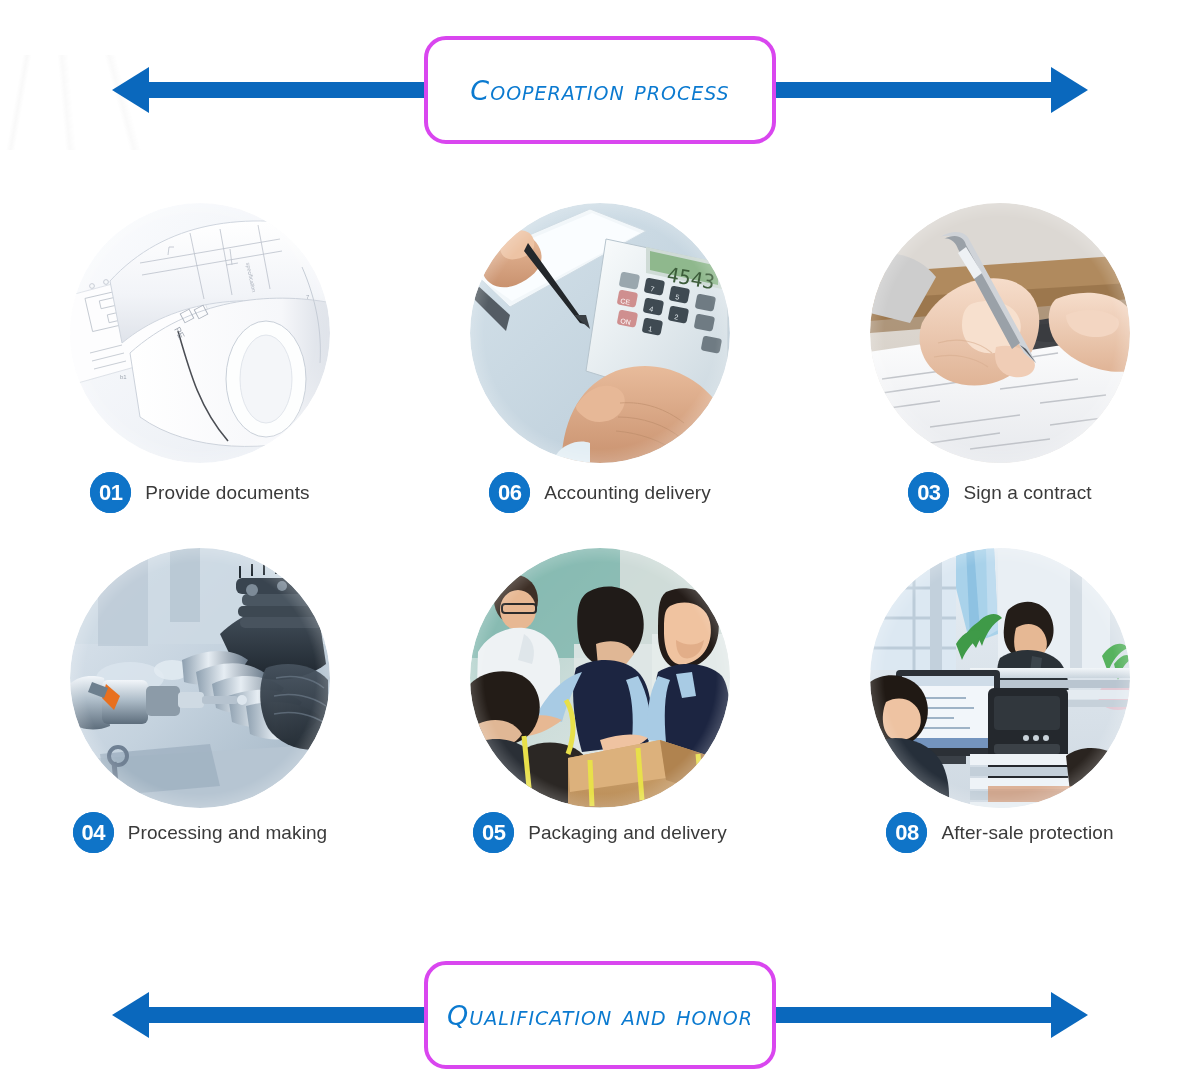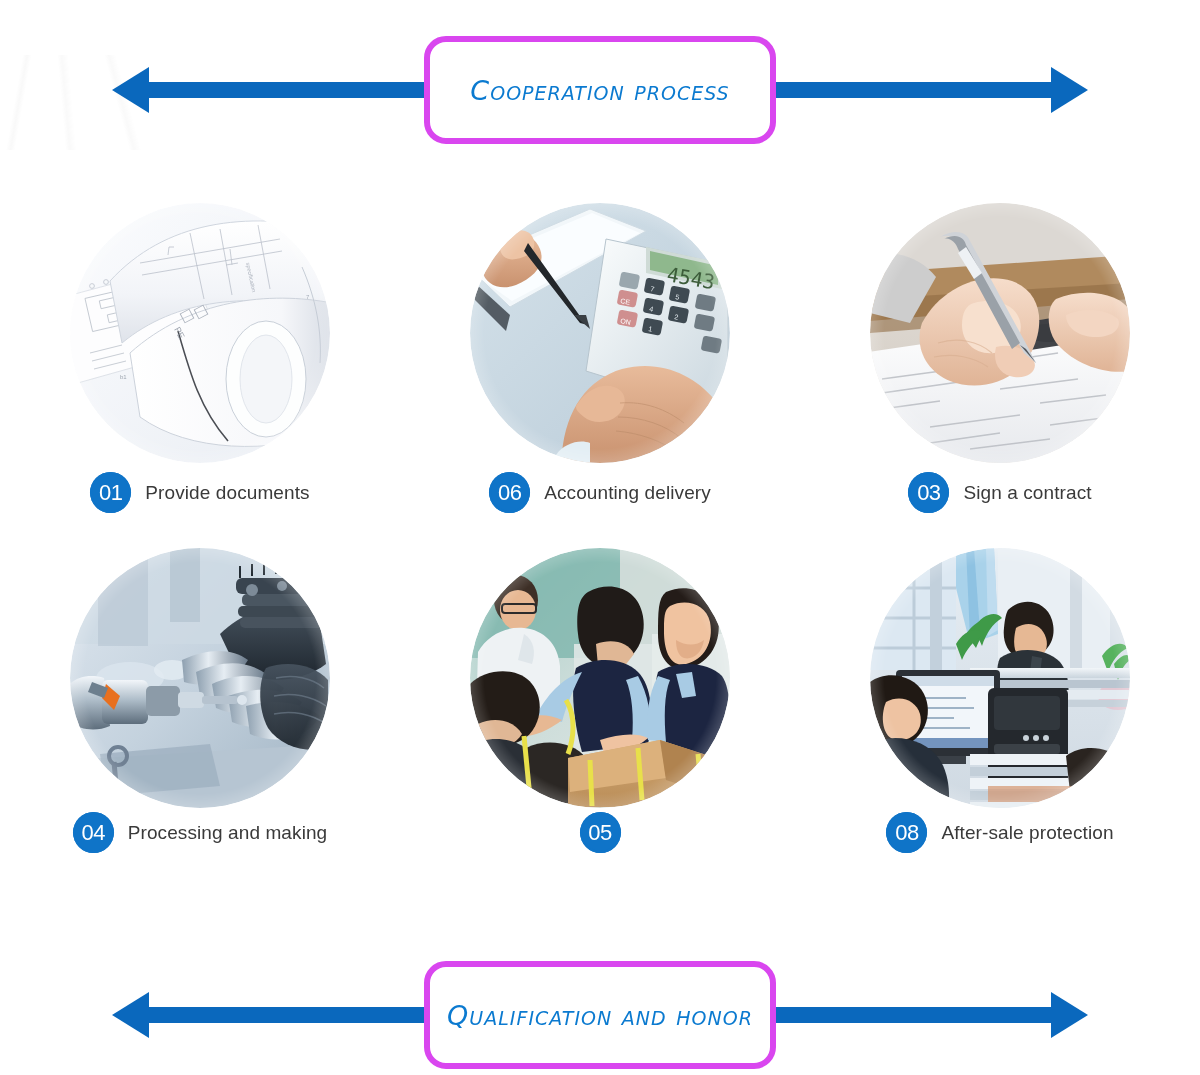--- a/index.html
+++ b/index.html
@@ -56,21 +56,21 @@
     right: 112px;
     border-left: 37px solid #0a68bd;
   }
 
   .banner-box {
     position: relative;
     z-index: 2;
     width: 352px;
     height: 108px;
     box-sizing: border-box;
-    border: 6px solid #d946ef;
+    border: 4px solid #d946ef;
     border-radius: 22px;
     background: #ffffff;
     display: flex;
     align-items: center;
     justify-content: center;
   }
   .banner-title {
     font-family: "DejaVu Sans", sans-serif;
     font-style: italic;
     font-variant: small-caps;
@@ -133,21 +133,21 @@
     gap: 14px;
   }
   .badge {
     flex: 0 0 auto;
     width: 41px;
     height: 41px;
     border-radius: 50%;
     background: #0f74c8;
     color: #ffffff;
     font-size: 22px;
-    font-weight: normal;
+    font-weight: bold;
     line-height: 41px;
     text-align: center;
     letter-spacing: -0.5px;
     box-shadow: inset 0 0 0 2px #0f74c8;
   }
   .step-label {
     font-size: 19px;
     color: #3a3a3a;
     white-space: nowrap;
     letter-spacing: 0.1px;
@@ -548,20 +548,21 @@
               <path d="M168 200 L172 252"></path>
               <path d="M228 206 L232 250"></path>
             </g>
             <path d="M54 188 L60 250" stroke="#e8e04a" stroke-width="5" fill="none"></path>
             <path d="M96 152 C106 168 104 190 98 206" stroke="#e8e04a" stroke-width="5" fill="none"></path>
           </svg>
         </div>
       </div>
       <div class="caption">
         <div class="badge">05</div>
+        <div class="step-label">Packaging and delivery</div>
       </div>
     </div>
 
     <div class="step">
       <div class="photo-wrap">
         <div class="photo">
           <svg viewBox="0 0 260 260">
             <defs>
               <linearGradient id="offbg" x1="0" y1="0" x2="0" y2="1">
                 <stop offset="0" stop-color="#e7eef4"></stop>

